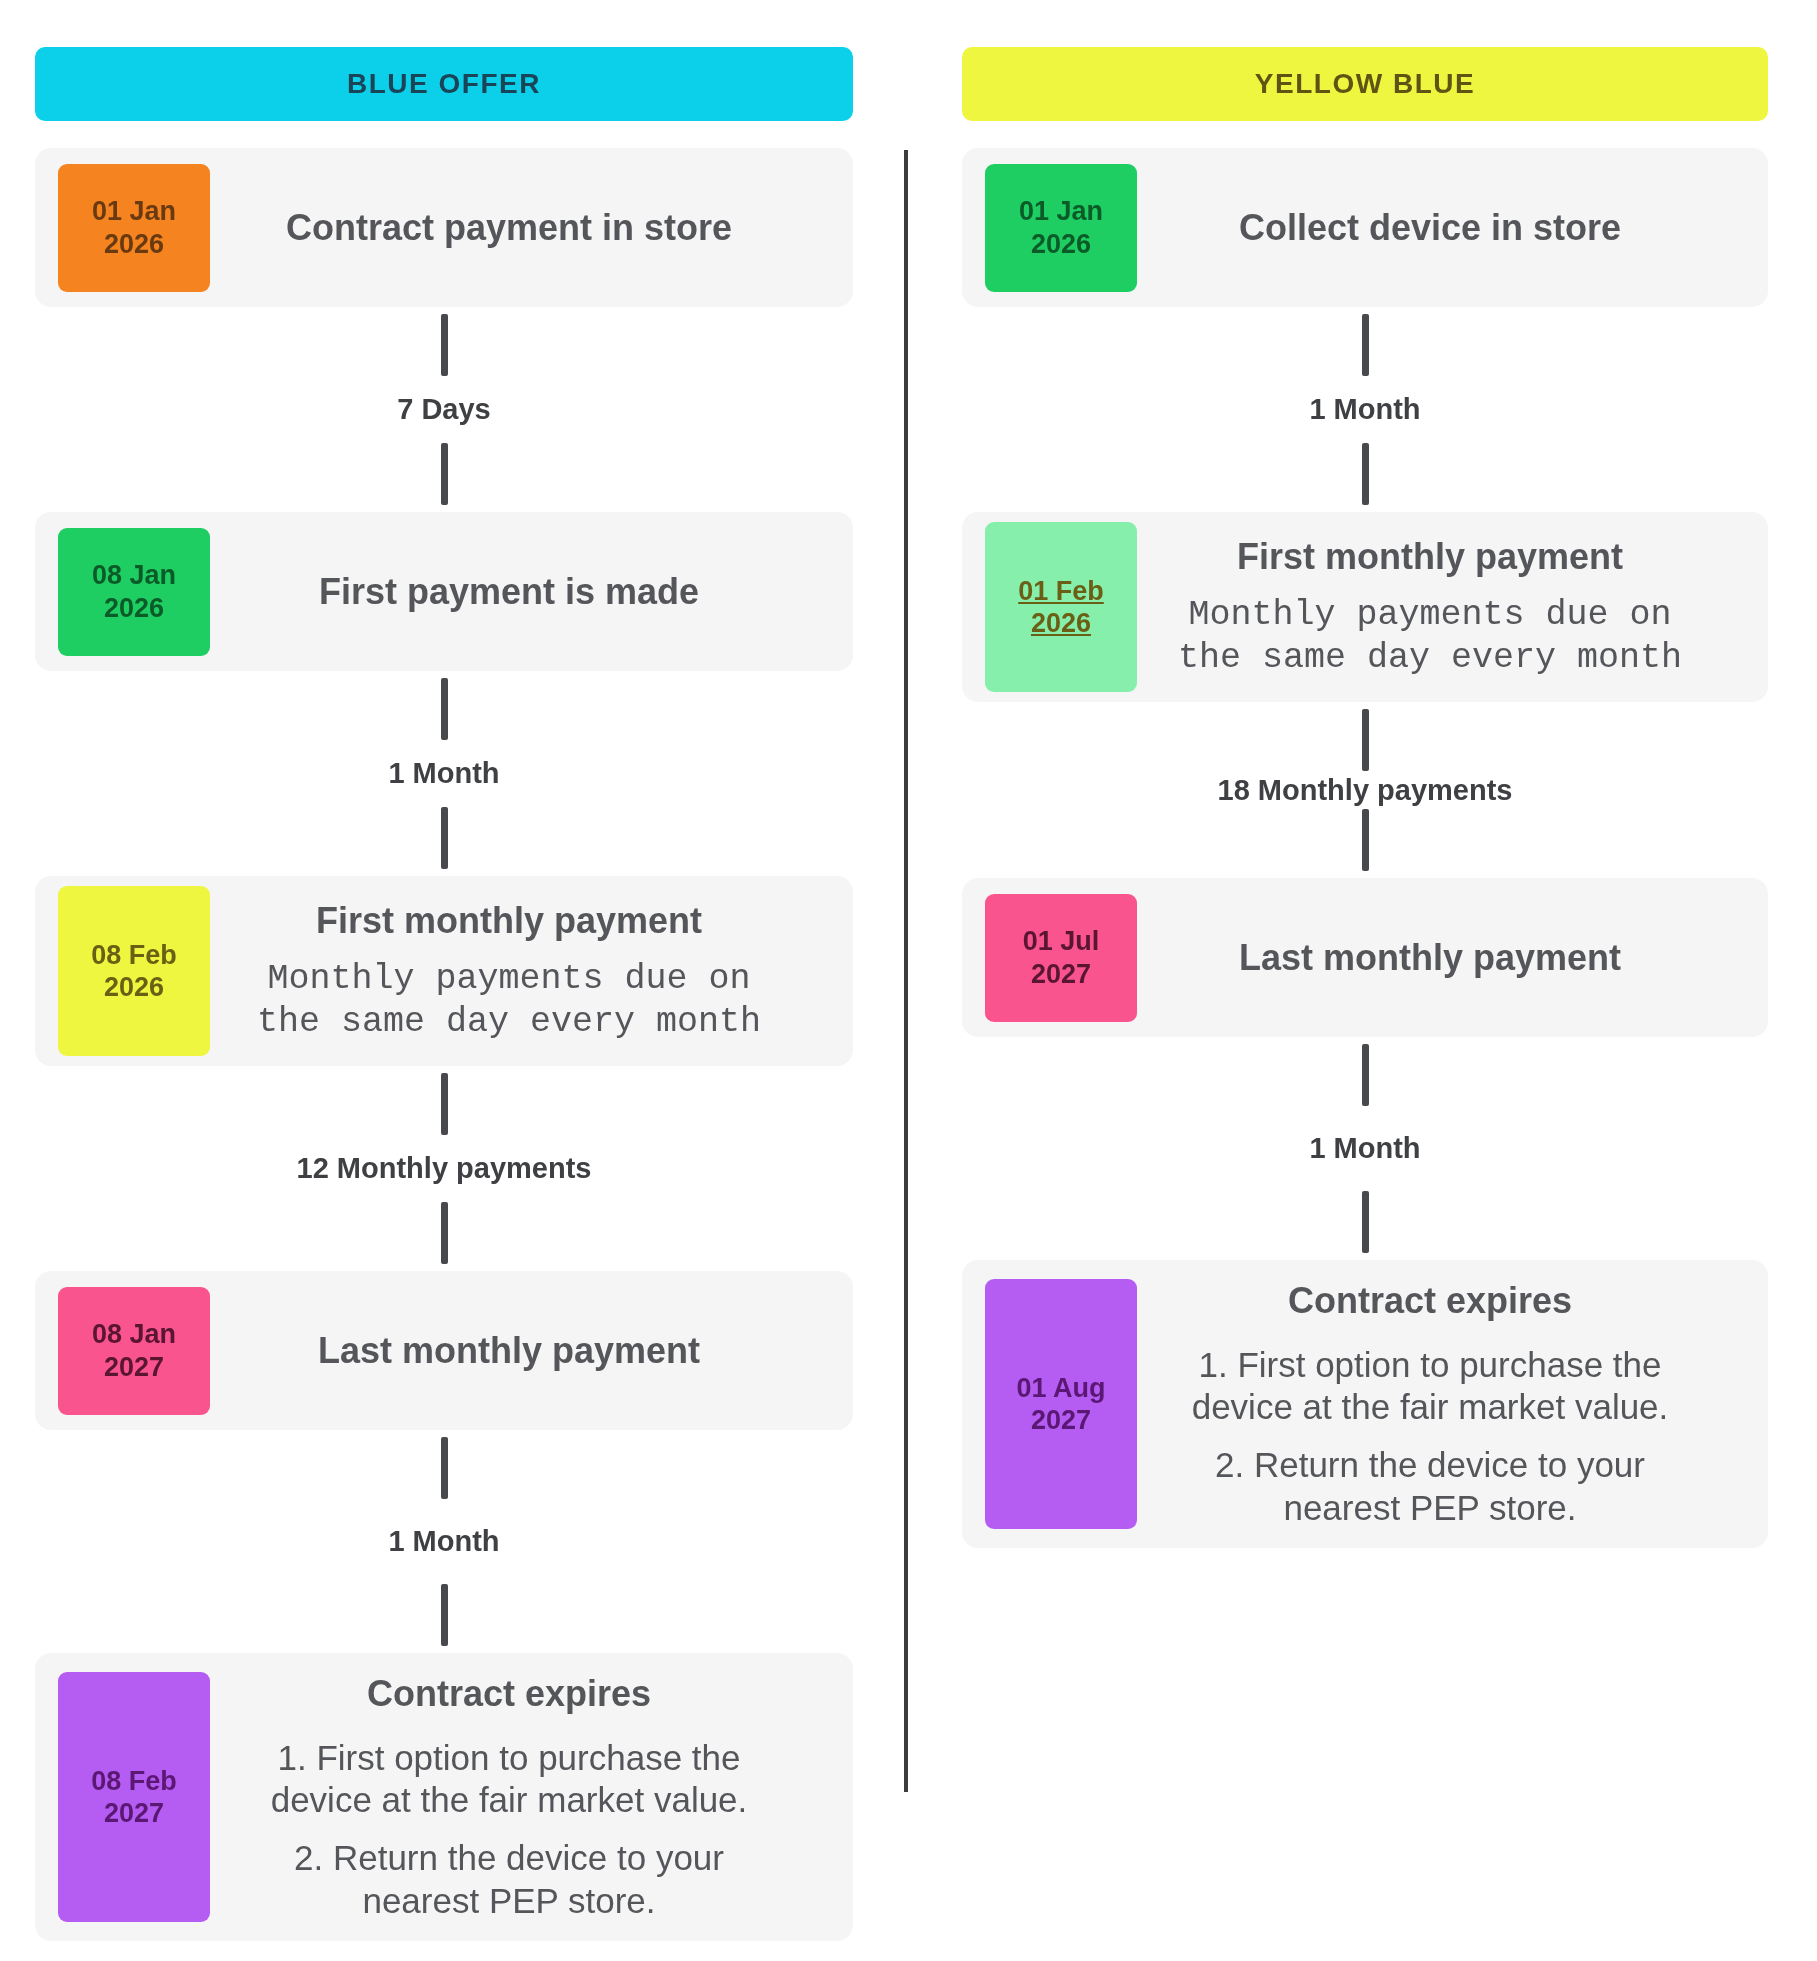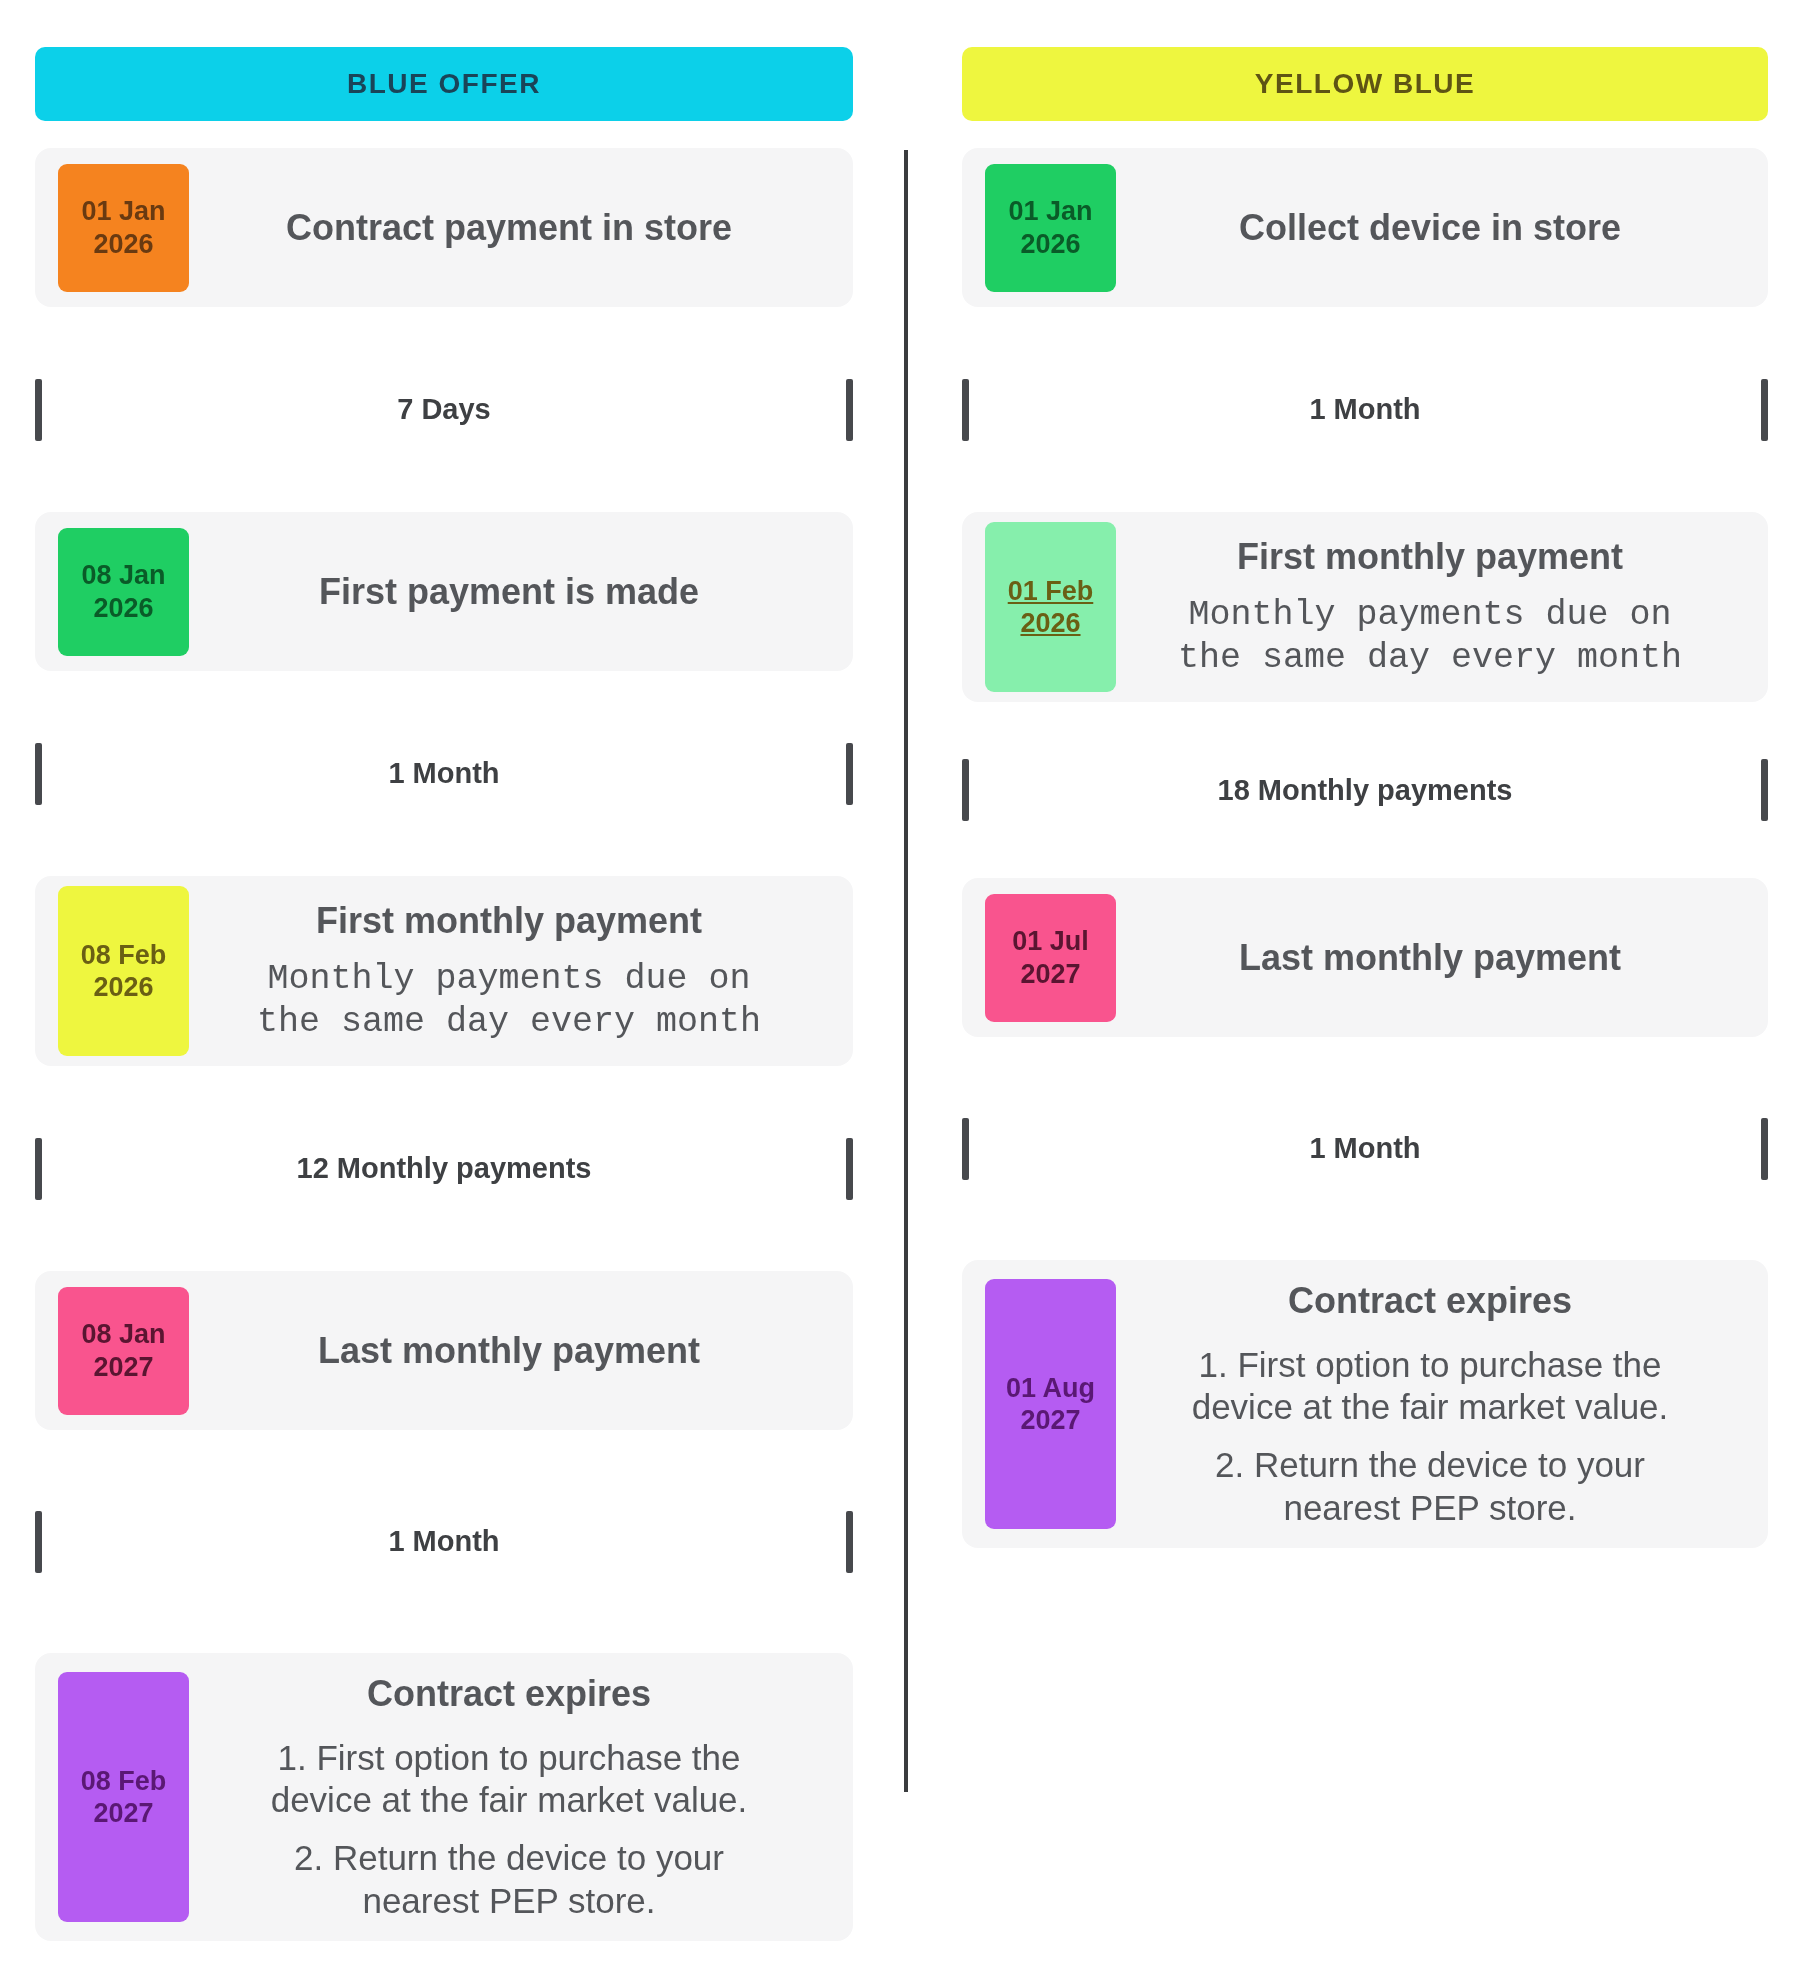--- a/index.html
+++ b/index.html
@@ -49,21 +49,21 @@
   }
   .card.h-sm{height:159px;}
   .card.h-md{height:190px;}
   .card.h-lg{height:288px;}
 
   .badge{
     position:absolute;
     left:23px;
     top:50%;
     transform:translateY(-50%);
-    width:131px;
+    width:152px;
     border-radius:9px;
     display:flex;
     flex-direction:column;
     align-items:center;
     justify-content:center;
     font-size:27px;
     font-weight:bold;
     line-height:1.2;
     text-align:center;
   }
@@ -105,21 +105,21 @@
   .card-list-item{
     font-size:35px;
     font-weight:normal;
     color:#54565A;
     line-height:1.22;
     max-width:545px;
   }
 
   .conn{
     display:flex;
-    flex-direction:row;
+    flex-direction:column;
     align-items:center;
     justify-content:space-between;
     padding:7px 0;
     box-sizing:border-box;
   }
   .conn.c-s{height:176px;}
   .conn.c-m{height:205px;}
   .conn.c-l{height:223px;}
   .seg{
     width:7px;

